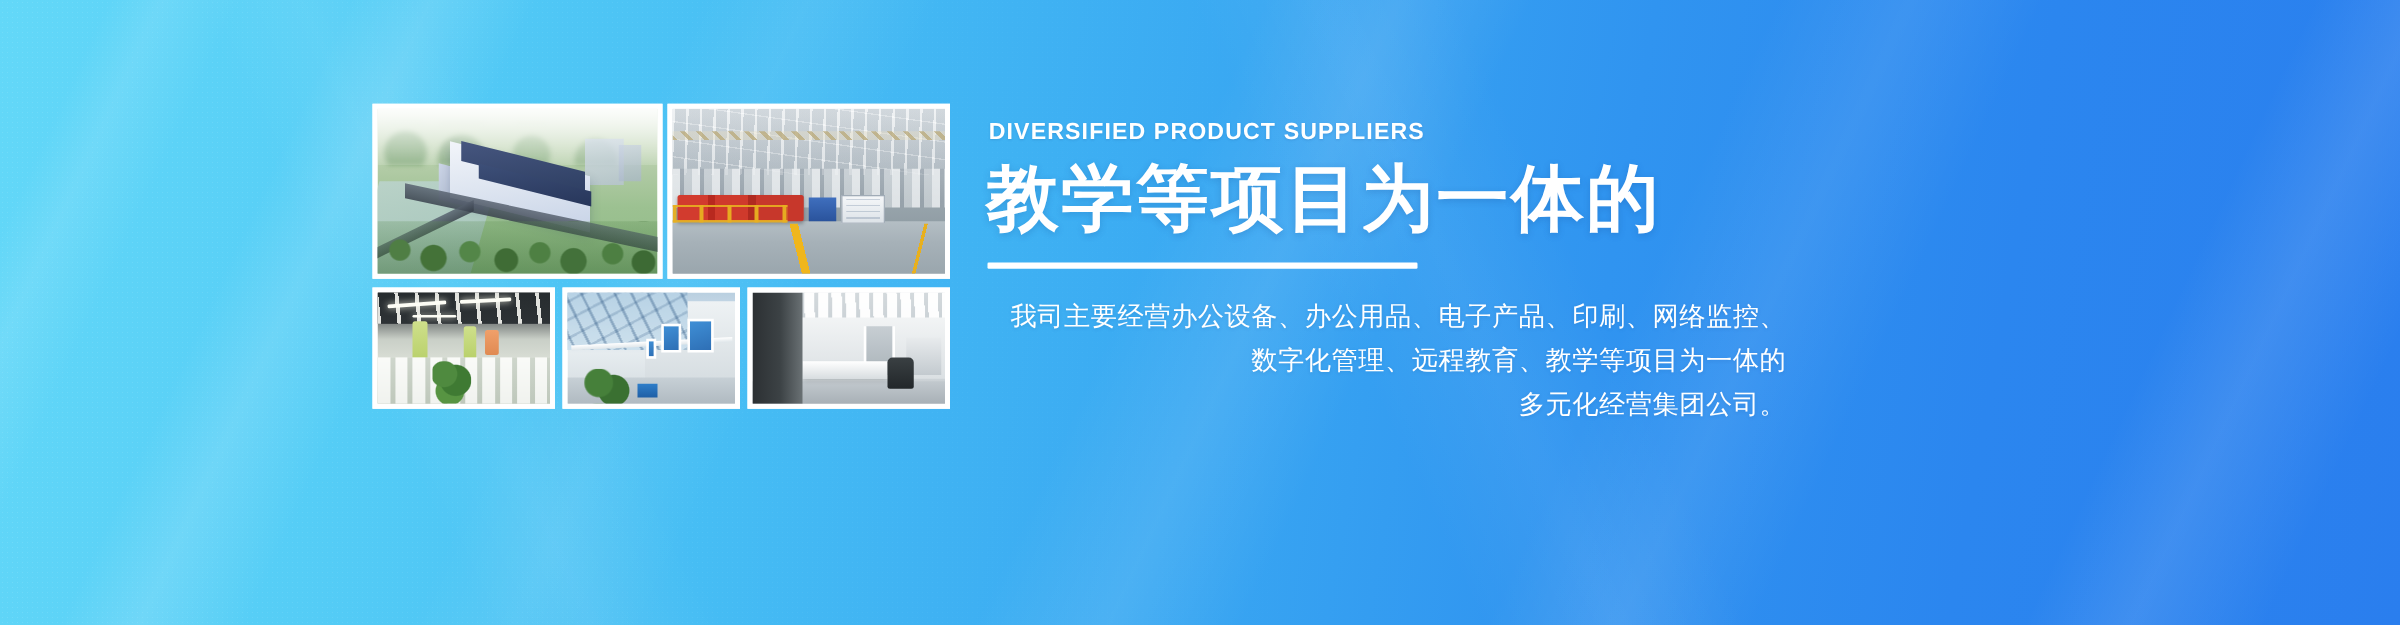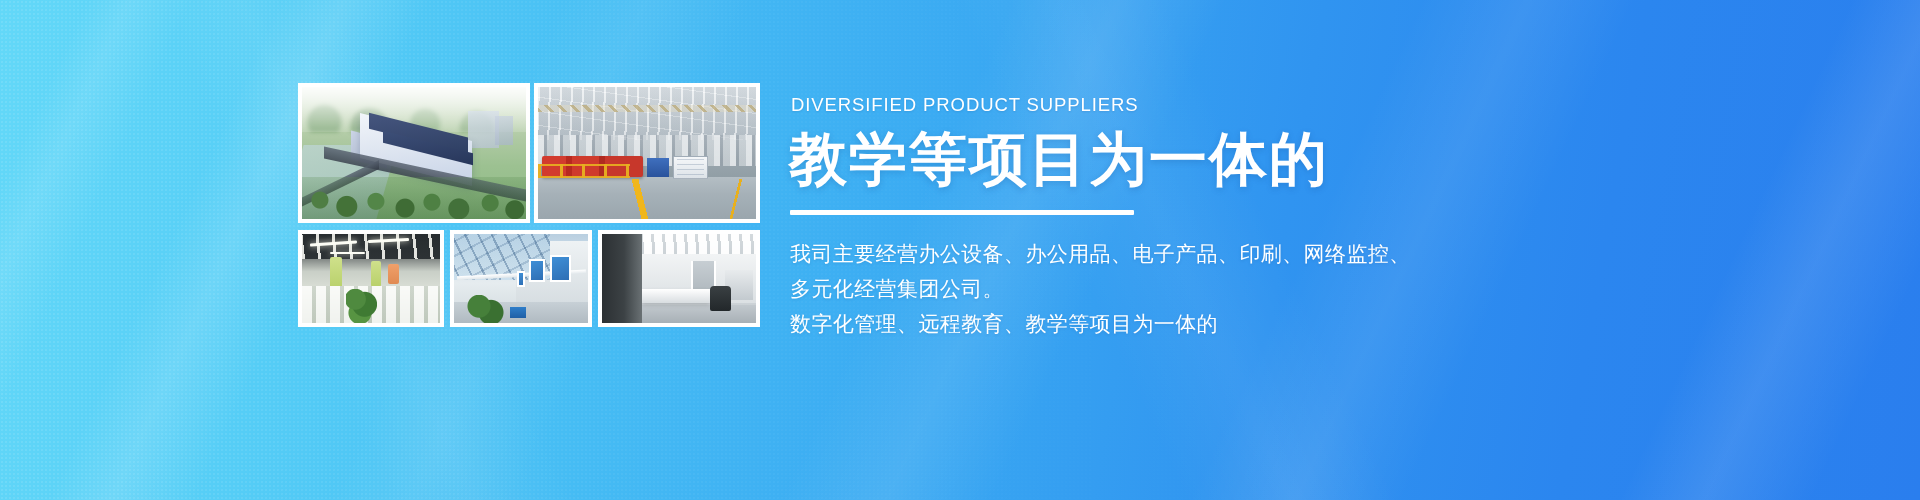--- a/index.html
+++ b/index.html
@@ -345,21 +345,21 @@
   .textblock {
     position: absolute;
     left: 789px;
     top: 96px;
     width: 640px;
   }
   .eyebrow {
     color: #ffffff;
     font-size: 18.5px;
     letter-spacing: 0.9px;
-    font-weight: 400;
+    font-weight: 700;
     line-height: 1;
     margin: 0 0 14px 2px;
     white-space: nowrap;
     text-shadow: 0 1px 2px rgba(20,70,140,0.18);
   }
   .headline {
     color: #ffffff;
     font-size: 58px;
     font-weight: 700;
     line-height: 1.05;
@@ -377,21 +377,21 @@
   }
   .body-copy {
     margin: 21px 0 0 1px;
     color: #ffffff;
     font-size: 21px;
     line-height: 35px;
     font-weight: 400;
     letter-spacing: 0.4px;
     text-shadow: 0 1px 3px rgba(20,70,140,0.18);
   }
-  .body-copy .line { display: block; white-space: nowrap; }
+  .body-copy .line { display: block; white-space: nowrap; text-align: right; }
 </style>
 </head>
 <body>
 
 <div class="banner">
 
   <div class="streaks"></div>
   <div class="streaks2"></div>
   <div class="dots"></div>
 
@@ -471,18 +471,18 @@
     </div>
 
   </div>
 
   <div class="textblock">
     <div class="eyebrow">DIVERSIFIED PRODUCT SUPPLIERS</div>
     <h1 class="headline">教学等项目为一体的</h1>
     <div class="divider"></div>
     <div class="body-copy">
       <span class="line">我司主要经营办公设备、办公用品、电子产品、印刷、网络监控、</span>
+      <span class="line">数字化管理、远程教育、教学等项目为一体的</span>
       <span class="line">多元化经营集团公司。</span>
-      <span class="line">数字化管理、远程教育、教学等项目为一体的</span>
     </div>
   </div>
 
 </div>
 
 </body></html>

